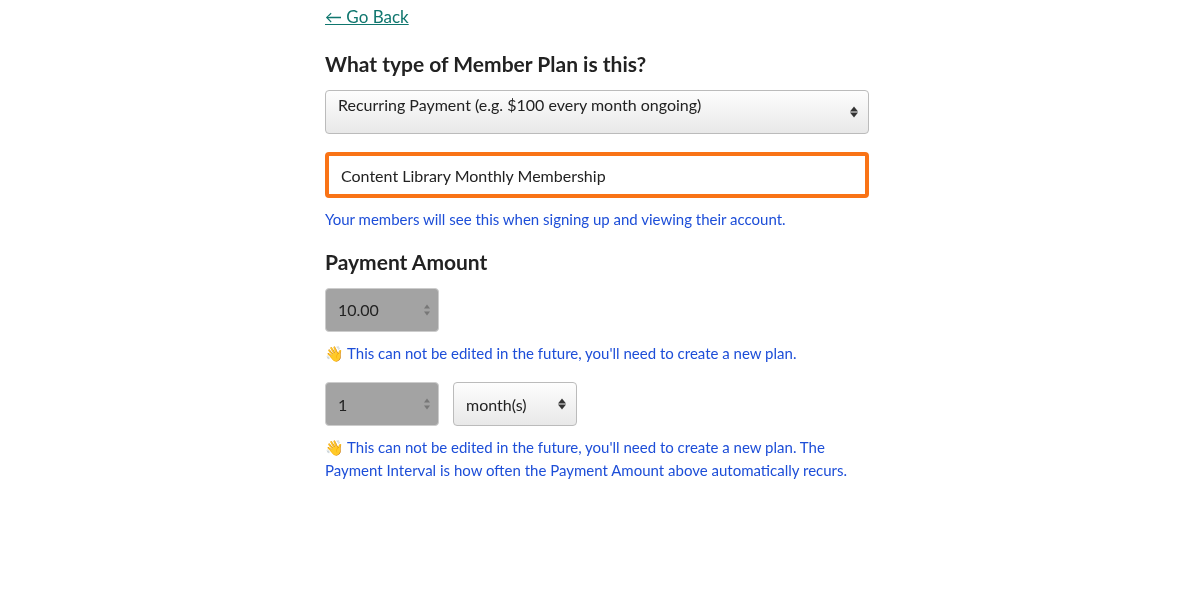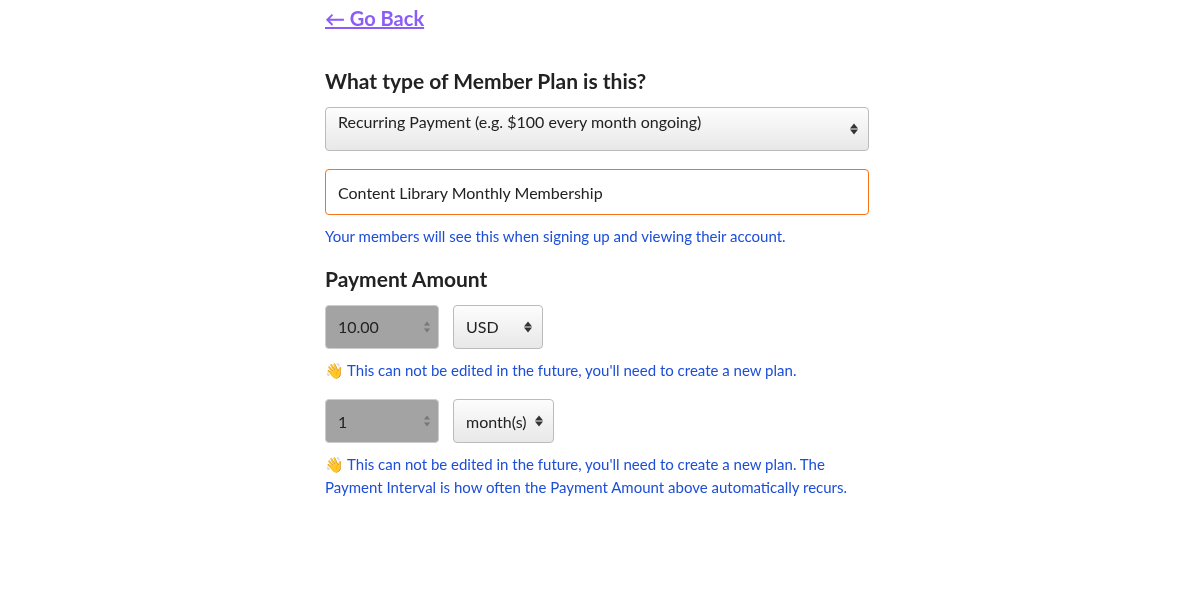--- a/index.html
+++ b/index.html
@@ -10,34 +10,34 @@
       height: 600px;
       overflow: hidden;
       color: #333;
     }
     .container {
       width: 548px;
       margin-left: 325px;
       padding-top: 6px;
     }
     .go-back {
-      color: #8b5cf6;
+      color: #0f766e;
       text-decoration: underline;
-      font-size: 20px;
-      font-weight: 700;
+      font-size: 17px;
+      font-weight: 400;
       display: inline-block;
       margin-bottom: 24px;
       cursor: pointer;
     }
     .section-title {
       font-size: 21px;
       font-weight: 700;
       color: #222;
       margin-bottom: 14px;
-      margin-top: 14px;
+      margin-top: 0;
     }
     .select-full {
       width: 544px;
       height: 44px;
       font-size: 16px;
       padding: 0 28px 16px 12px;
       border: 1px solid #bbb;
       border-radius: 4px;
       background: linear-gradient(to bottom, #fdfdfd 0%, #e8e8e8 100%);
       cursor: pointer;
@@ -61,21 +61,21 @@
       border-left: 4px solid transparent;
       border-right: 4px solid transparent;
     }
     .arrow-up { border-bottom: 5px solid #333; }
     .arrow-down { border-top: 5px solid #333; }
     .text-input {
       width: 544px;
       height: 46px;
       font-size: 16px;
       padding: 0 12px;
-      border: 1px solid #f97316;
+      border: 4px solid #f97316;
       border-radius: 4px;
       background: #fff;
       color: #222;
       display: flex;
       align-items: center;
     }
     .helper-text {
       font-size: 15px;
       color: #1d4ed8;
       margin-top: 10px;
@@ -123,21 +123,21 @@
       background: linear-gradient(to bottom, #fdfdfd 0%, #e8e8e8 100%);
       padding: 0 28px 0 12px;
       font-size: 16px;
       color: #222;
       display: flex;
       align-items: center;
       position: relative;
       cursor: pointer;
     }
     .select-currency { width: 90px; }
-    .select-interval { width: 101px; }
+    .select-interval { width: 124px; }
     .field-block { margin-bottom: 18px; }
   </style>
 </head>
 <body>
 
 <div class="container">
   <a class="go-back">← Go Back</a>
 
   <div class="field-block">
     <h2 class="section-title">What type of Member Plan is this?</h2>
@@ -160,27 +160,20 @@
   <div class="field-block">
     <h2 class="section-title">Payment Amount</h2>
     <div class="input-row">
       <div class="number-input">
         <span>10.00</span>
         <span class="stepper-arrows">
           <span class="stepper-up"></span>
             <span class="stepper-down"></span>
         </span>
       </div>
-      <div class="select-small select-currency">
-        <span>USD</span>
-        <span class="select-arrows">
-          <span class="arrow-up"></span>
-            <span class="arrow-down"></span>
-        </span>
-      </div>
     </div>
     <p class="helper-text">👋 This can not be edited in the future, you'll need to create a new plan.</p>
   </div>
 
   <div class="field-block">
     <div class="input-row">
       <div class="number-input">
         <span>1</span>
         <span class="stepper-arrows">
           <span class="stepper-up"></span>

